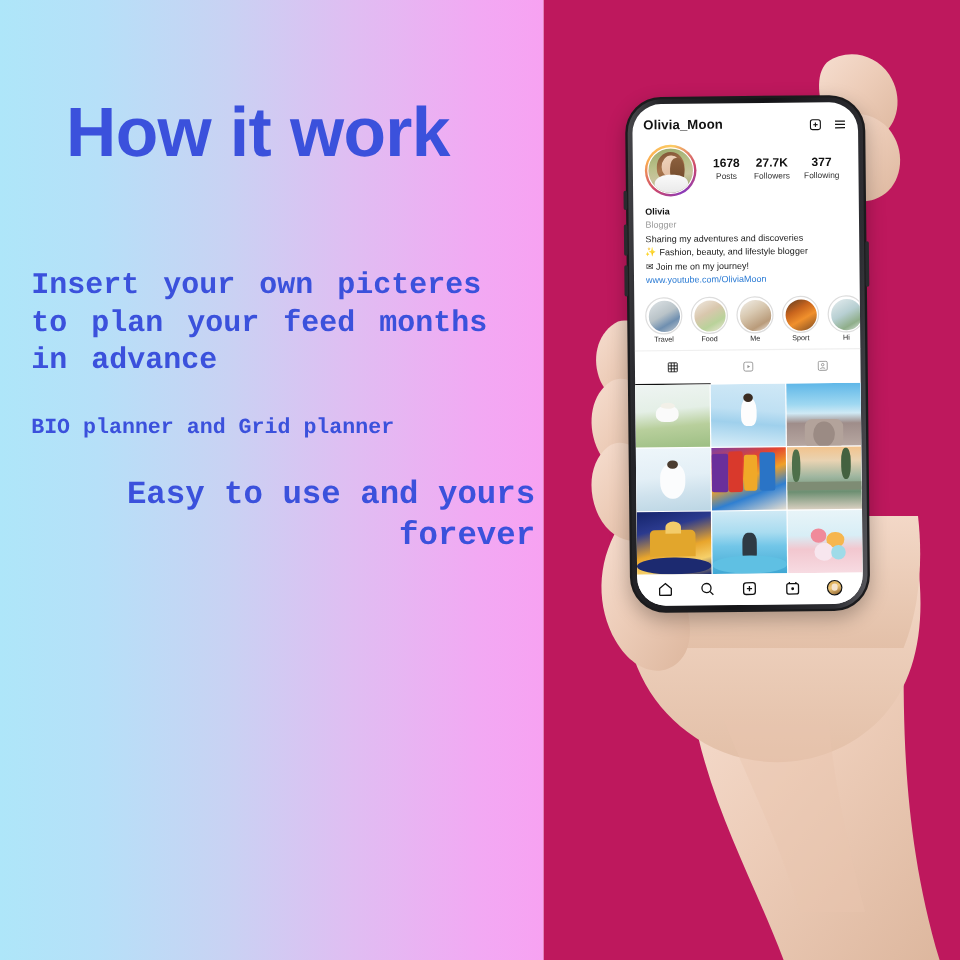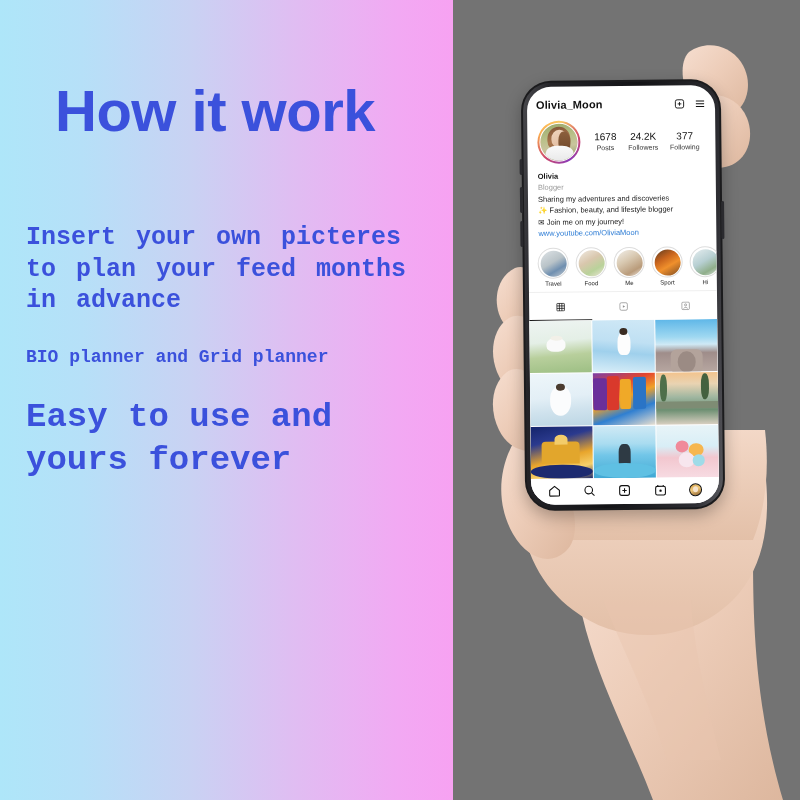--- a/index.html
+++ b/index.html
@@ -27,26 +27,26 @@
 
   .bullets { position: absolute; left: 0px; top: 222px; width: 420px; }
   .bullet {
     color: #3B51DC; font-weight: 700;
     font-size: 25px; line-height: 1.26;
     margin-bottom: 28px;
     font-family: Liberation Mono, monospace;
   }
   .bullet.b1 { font-size: 25px; word-spacing: 5px; }
   .bullet.b2 { font-size: 18px; margin-top: 29px; }
-  .bullet.b3 { font-size: 34px; }
+  .bullet.b3 { font-size: 27px; text-align: right; }
 
   
   .showcase {
     position: absolute; left: 453px; top: 0;
-    width: 347px; height: 800px; background: #737373; overflow: hidden;
+    width: 347px; height: 800px; background: #be185d; overflow: hidden;
   }
 
   
   .hand { position: absolute; left: 0; top: 0; width: 347px; height: 800px; }
   .hand svg { position: absolute; left: 0; top: 0; }
 
   
   .phone {
     position: absolute; left: 70px; top: 80px;
     width: 200px; height: 430px;
@@ -104,21 +104,21 @@
   .av-hair2 {
     position: absolute; left: 48%; top: 22%; width: 34%; height: 62%;
     background: linear-gradient(180deg,#8b5f3d,#6d4628); border-radius: 40% 45% 50% 50%;
   }
   .av-body {
     position: absolute; left: 14%; top: 60%; width: 74%; height: 48%;
     background: linear-gradient(180deg,#fafafa,#e6e6e6); border-radius: 42% 42% 12% 12%;
   }
   .stats { display: flex; flex: 1; justify-content: space-around; }
   .stat { text-align: center; }
-  .stat-num { font-size: 10px; font-weight: 400; color: #111; line-height: 1.25; }
+  .stat-num { font-size: 10px; font-weight: 700; color: #111; line-height: 1.25; }
   .stat-lbl { font-size: 7px; color: #333; line-height: 1.3; }
 
   
   .ig-bio { padding: 5px 10px 2px 10px; }
   .bio-name { font-size: 7.5px; font-weight: 700; color: #111; line-height: 1.5; }
   .bio-cat  { font-size: 7.5px; color: #9a9a9a; line-height: 1.5; }
   .bio-line { font-size: 7.5px; color: #1a1a1a; line-height: 1.55; white-space: nowrap; }
   .bio-link { font-size: 7.5px; color: #2b7bd4; line-height: 1.6; }
 
   
@@ -271,21 +271,21 @@
               <div class="av-hair2"></div>
               <div class="av-body"></div>
             </div>
           </div>
           <div class="stats">
             <div class="stat">
               <div class="stat-num">1678</div>
               <div class="stat-lbl">Posts</div>
             </div>
             <div class="stat">
-              <div class="stat-num">24.2K</div>
+              <div class="stat-num">27.7K</div>
               <div class="stat-lbl">Followers</div>
             </div>
             <div class="stat">
               <div class="stat-num">377</div>
               <div class="stat-lbl">Following</div>
             </div>
           </div>
         </div>
 
         <div class="ig-bio">

